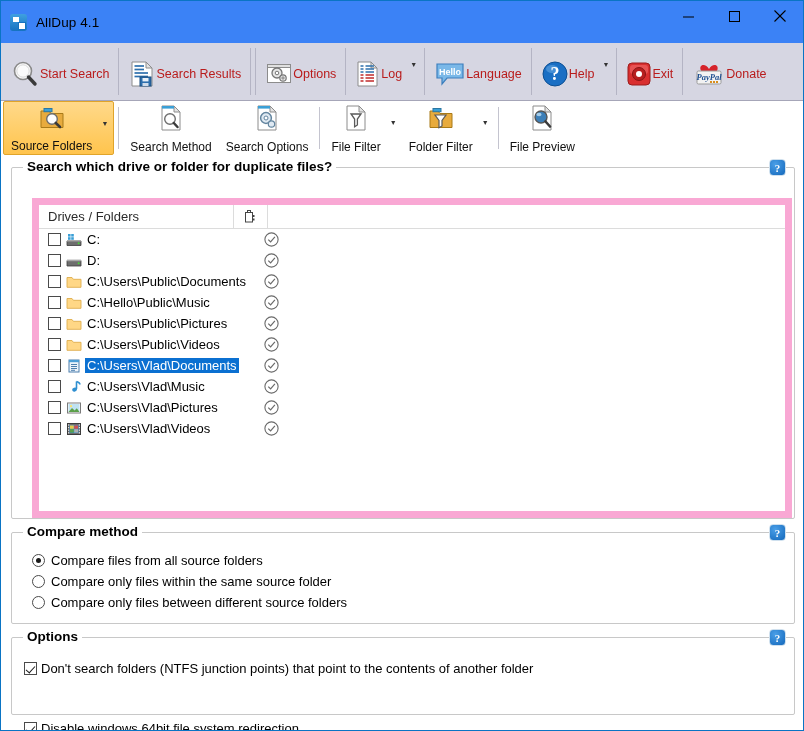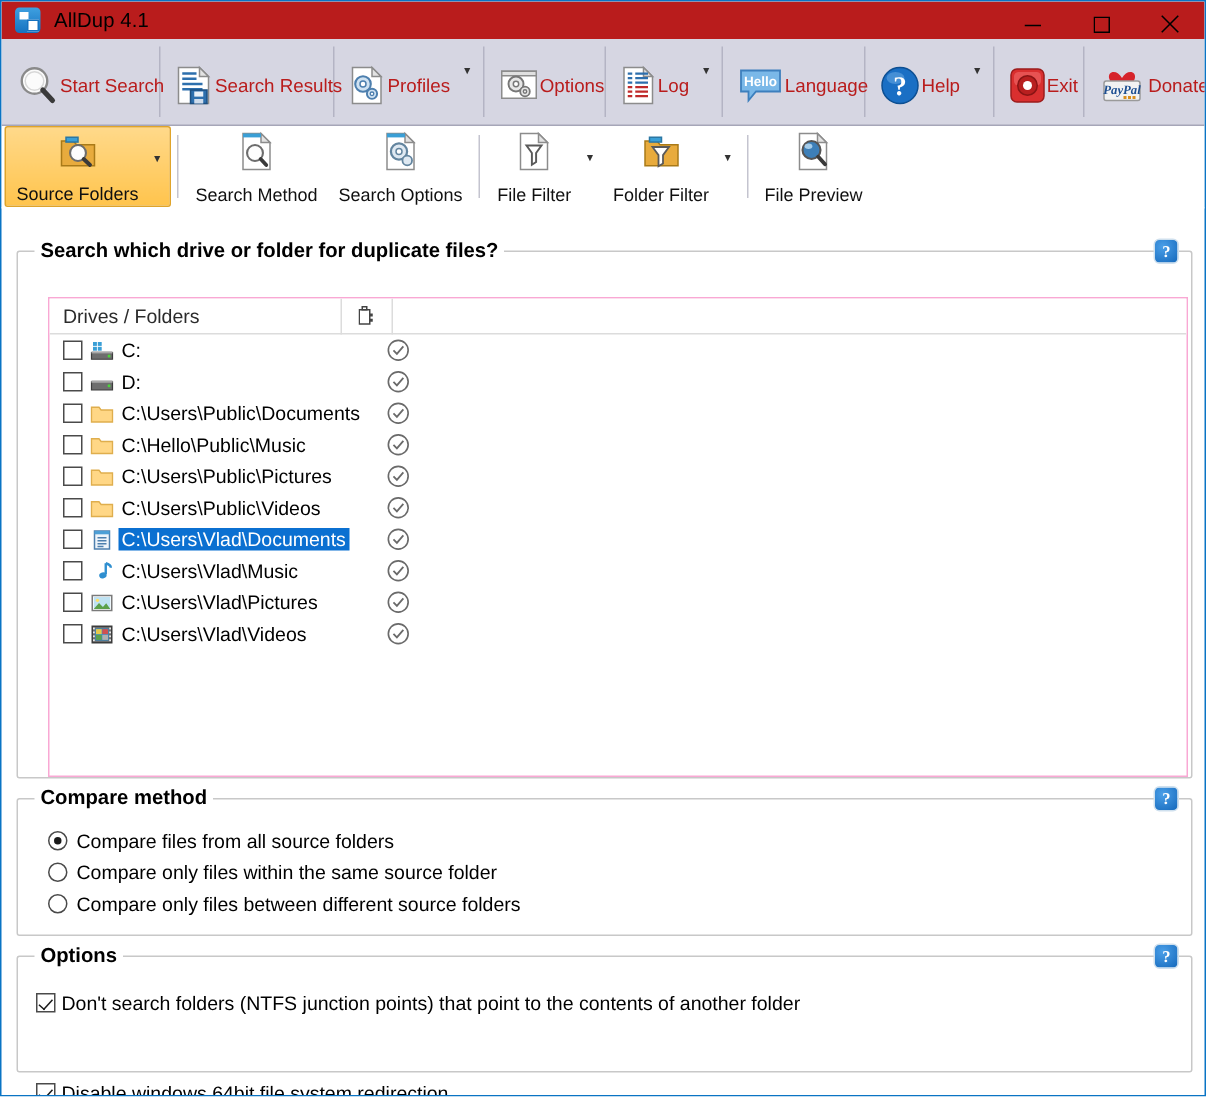--- a/index.html
+++ b/index.html
@@ -14,22 +14,22 @@
     position: relative;
     width: 804px; height: 731px;
     border: 1px solid #0a74c4;
     background: #ffffff;
     overflow: hidden;
   }
 
   
   .titlebar {
     position: relative;
-    height: 25px;
-    background: #b91c1c;
+    height: 42px;
+    background: #3b82f6;
     display: flex;
     align-items: center;
   }
   .app-icon {
     width: 17px; height: 17px;
     margin-left: 9px;
     border-radius: 3px;
     background: linear-gradient(#3fa0e0, #1572c0);
     position: relative;
     flex: 0 0 auto;
@@ -172,21 +172,21 @@
     display: flex; align-items: center; justify-content: center;
     font-family: "Liberation Serif", serif;
   }
 
   
   .listbox {
     position: absolute;
     left: 20px; top: 30px;
     width: 760px; height: 320px;
     background: #ffffff;
-    border: 1px solid #f9a8d4;
+    border: 7px solid #f9a8d4;
     overflow: hidden;
   }
   .lhead {
     display: flex;
     height: 24px;
     border-bottom: 1px solid #dcdcdc;
     align-items: center;
     background: #ffffff;
   }
   .lhead .col1 {
@@ -336,36 +336,20 @@
           <rect x="12" y="17" width="11" height="9" fill="#2d6fad" stroke="#1d4f80"></rect>
           <rect x="14.5" y="18" width="6" height="3.4" fill="#e8f0f8"></rect>
           <rect x="14.5" y="23" width="6" height="3" fill="#cfdceb"></rect>
         </svg>
       </div>
       <div class="tb-lbl">Search Results</div>
     </div>
 
     <div class="tb-sep"></div>
 
-    <div class="tb-grp">
-      <div class="tb-item">
-        <div class="tb-ico">
-          <svg width="26" height="28" viewBox="0 0 26 28">
-            <path d="M3 2 h13 l6 6 v18 H3 Z" fill="#ffffff" stroke="#8c8c8c" stroke-width="1"></path>
-            <path d="M16 2 l6 6 h-6 Z" fill="#e3e3e3" stroke="#8c8c8c" stroke-width="1"></path>
-            <circle cx="10" cy="13" r="5.2" fill="#cfe2f2" stroke="#4d7fae" stroke-width="1.4"></circle>
-            <circle cx="10" cy="13" r="2" fill="#ffffff" stroke="#4d7fae" stroke-width="1"></circle>
-            <circle cx="16" cy="19.5" r="3.4" fill="#cfe2f2" stroke="#4d7fae" stroke-width="1.3"></circle>
-            <circle cx="16" cy="19.5" r="1.2" fill="#ffffff" stroke="#4d7fae" stroke-width=".9"></circle>
-          </svg>
-        </div>
-        <div class="tb-lbl">Profiles</div>
-      </div>
-      <div class="tb-arrow">▼</div>
-    </div>
 
     <div class="tb-sep"></div>
 
     <div class="tb-item">
       <div class="tb-ico">
         <svg width="28" height="26" viewBox="0 0 28 26">
           <rect x="2.5" y="3.5" width="23" height="18" fill="#ffffff" stroke="#8c8c8c"></rect>
           <rect x="2.5" y="3.5" width="23" height="3" fill="#e0e0e0" stroke="#8c8c8c"></rect>
           <circle cx="12" cy="12" r="5" fill="#e6e6e6" stroke="#777" stroke-width="1.3"></circle>
           <circle cx="12" cy="12" r="1.8" fill="#ffffff" stroke="#777"></circle>

